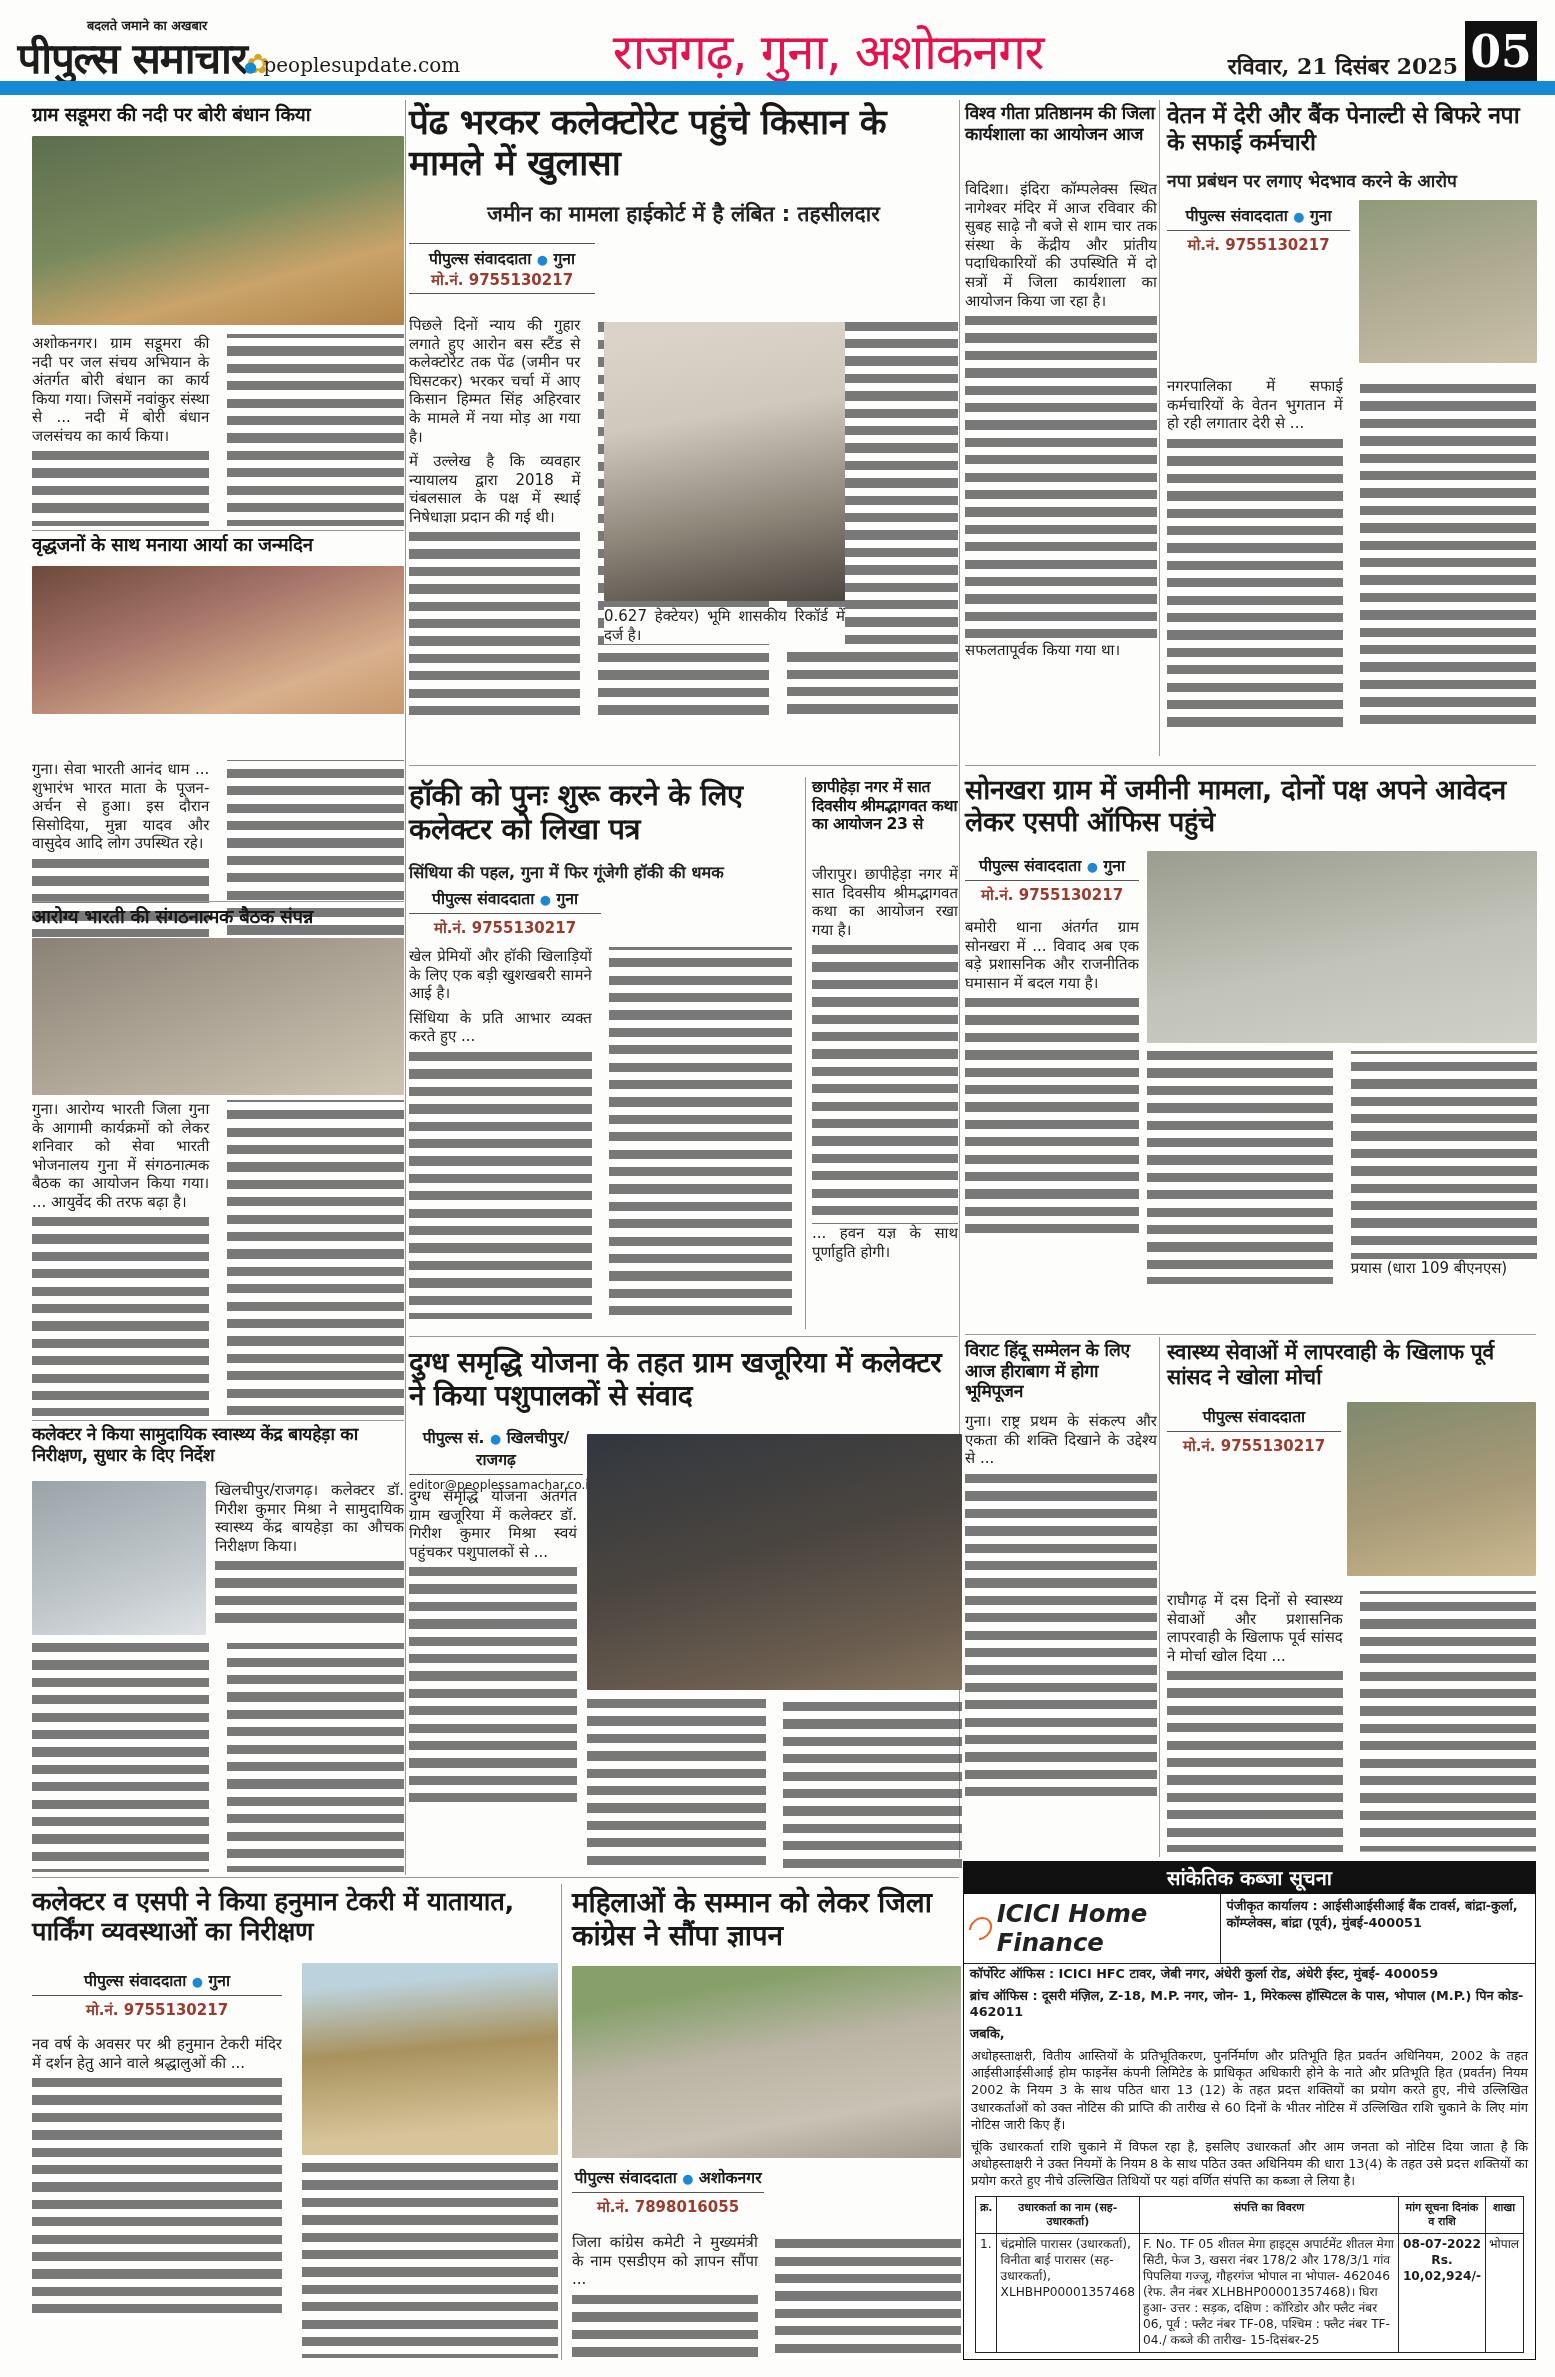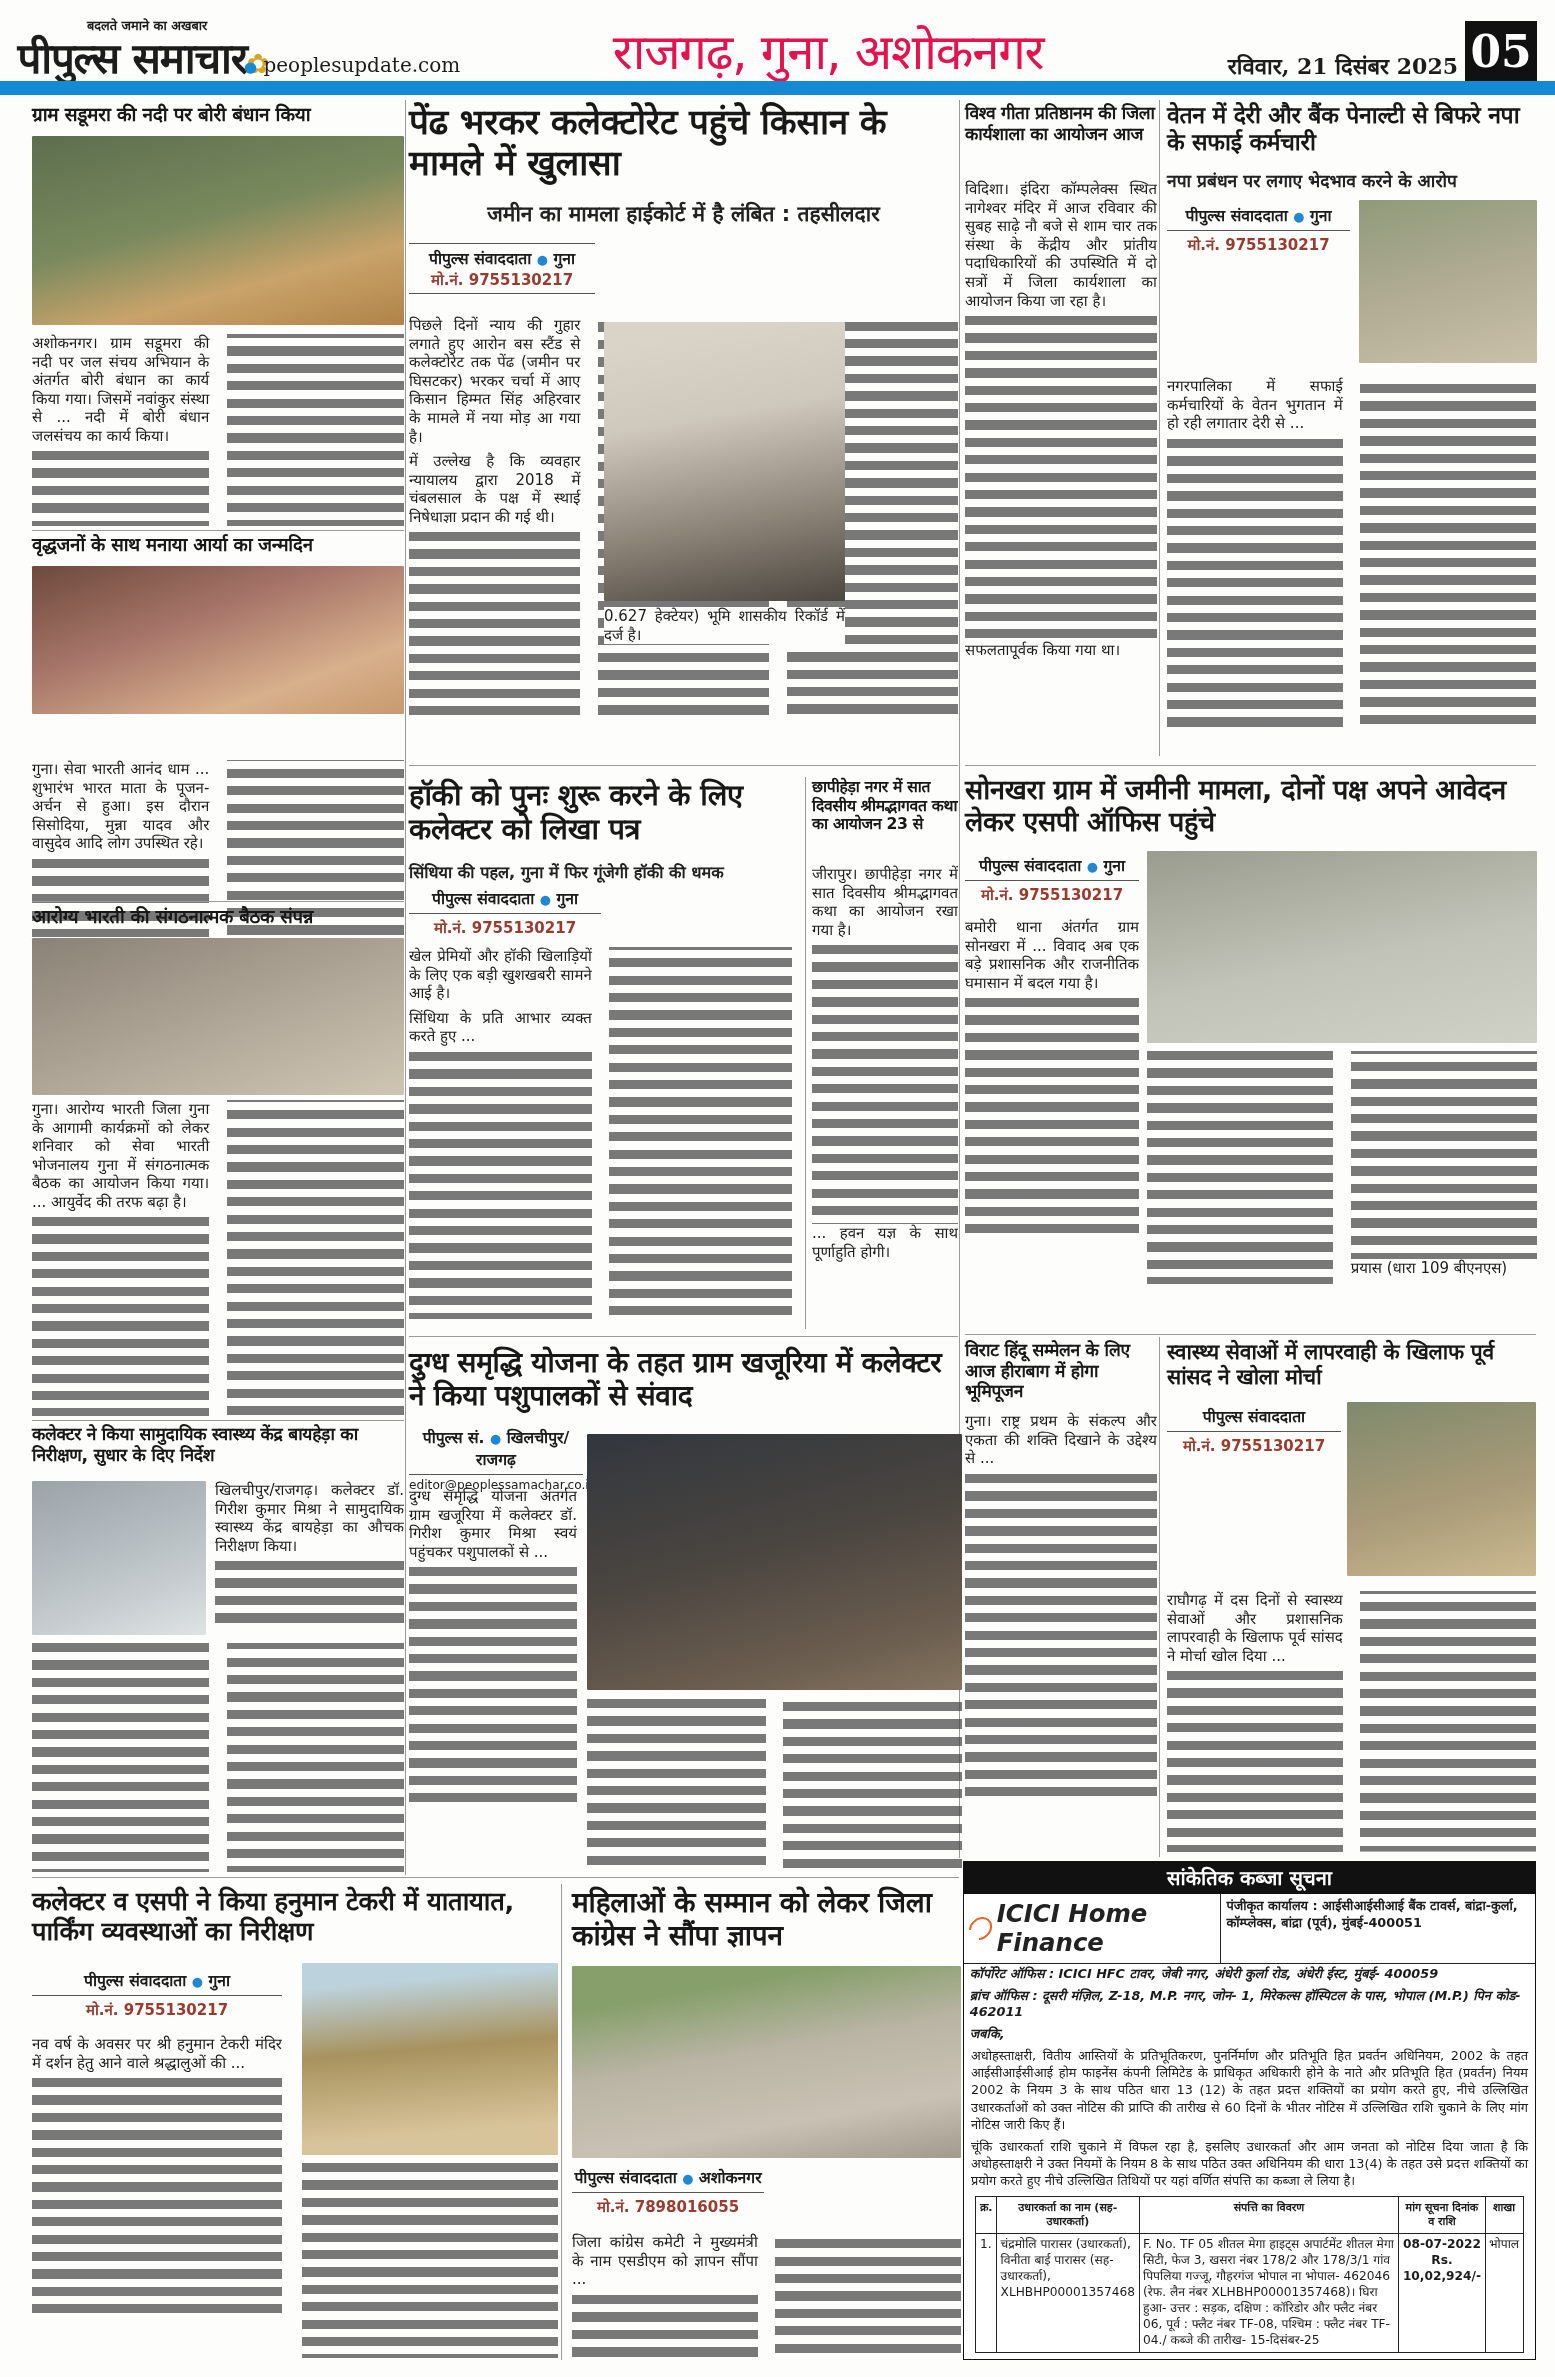--- a/index.html
+++ b/index.html
@@ -23,21 +23,21 @@
   .hr{background:#9a9a9a;height:1.2px;}
   .bluebar{background:#1589d3;}
   .pagenum{background:#111;color:#fff;font-weight:bold;text-align:center;}
   
   #notice{border:1.7px solid #111;background:#fff;font-size:12.8px;}
   #notice .ntitle{background:#111;color:#fff;text-align:center;font-weight:bold;font-size:20px;padding:2.3px 0;}
   #notice .brandrow{display:flex;border-bottom:1.2px solid #222;}
   #notice .brand{flex:0 0 244px;display:flex;align-items:center;gap:5.8px;padding:5.8px;border-right:1.2px solid #222;
                  font-size:24.4px;font-weight:bold;font-style:italic;color:#222;}
   #notice .regoff{flex:1;padding:4.6px 5.8px;font-weight:bold;line-height:1.3;}
-  #notice .addr{padding:2.3px 5.8px;font-weight:bold;line-height:1.3;font-style:italic;}
+  #notice .addr{padding:2.3px 5.8px;font-weight:bold;line-height:1.3;}
   #notice .para{padding:2.3px 7px;text-align:justify;line-height:1.35;}
   #notice table{border-collapse:collapse;width:96%;margin:4.6px auto;font-size:12.2px;}
   #notice th,#notice td{border:1.2px solid #222;padding:3.5px;vertical-align:top;text-align:left;line-height:1.3;}
   #notice th{text-align:center;font-size:11px;}
   .icici-mark{display:inline-block;width:21px;height:21px;border:2.9px solid #f06321;border-radius:50%;
               border-bottom-color:transparent;transform:rotate(45deg);font-style:normal;}
 </style>
 </head>
 <body>
 

